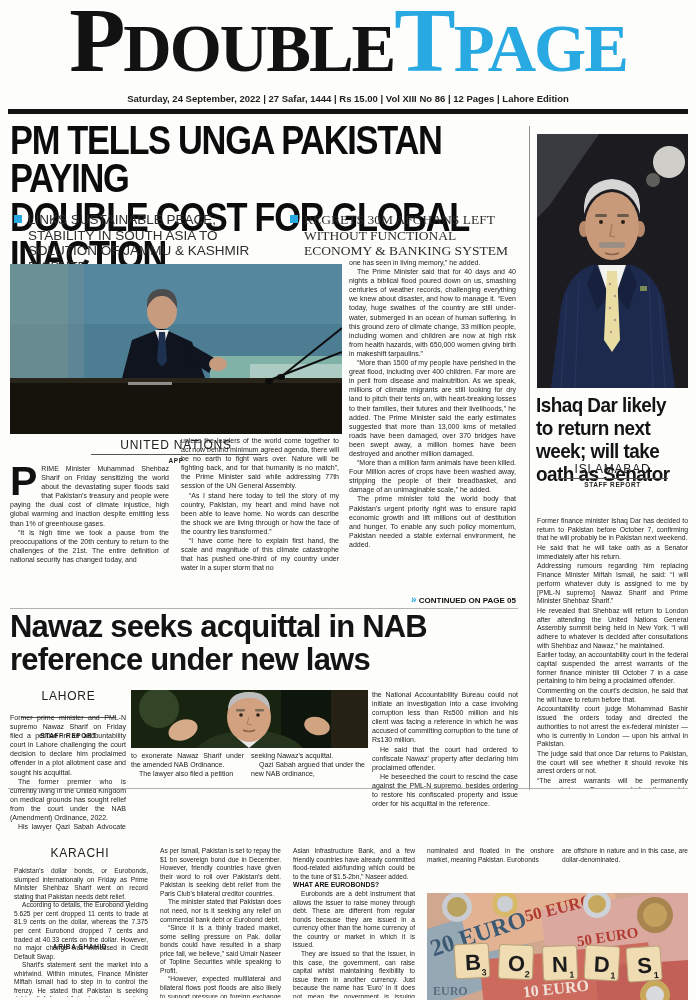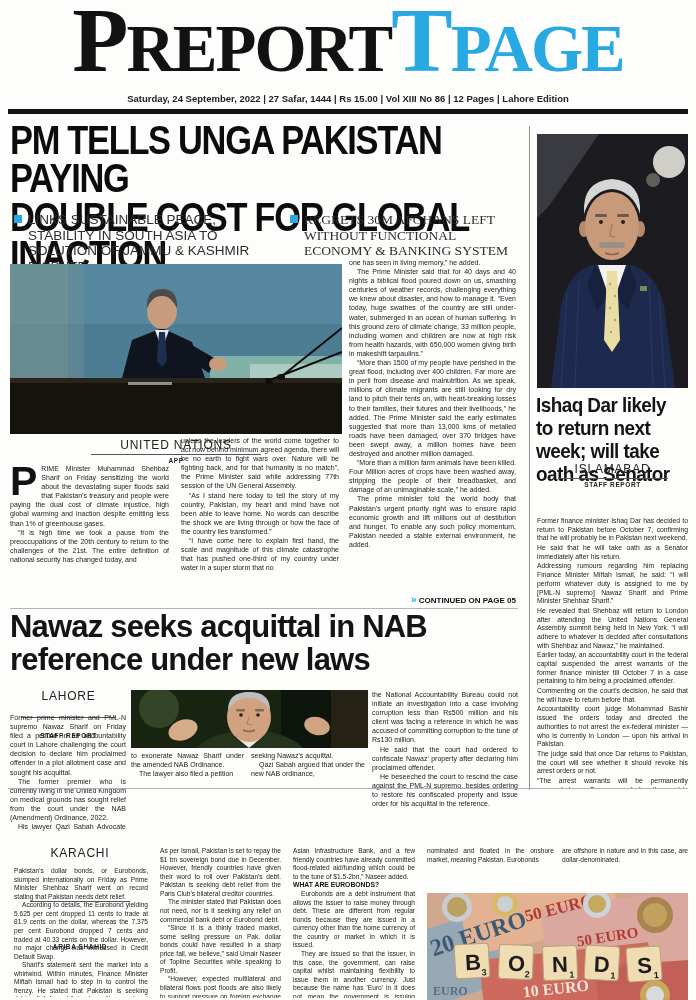--- a/index.html
+++ b/index.html
@@ -81,21 +81,21 @@
   .euro-col4{top:847px;left:427px;width:127px;height:42px;font-size:6.6px;}
   .euro-col5{top:847px;left:562px;width:126px;height:42px;font-size:6.6px;}
   .euro-subhead{font-size:6.8px;font-weight:bold;margin:0;color:#111;}
   .bonds-photo{left:427px;top:893px;width:261px;height:107px;}
 </style>
 </head>
 <body>
 
 <div class="page">
 
-  <div class="abs mast-title"><span class="mast-cap">P</span><span class="mast-rest">REPORT</span><span class="mast-cap mast-blue">T</span><span class="mast-rest mast-blue">PAGE</span></div>
+  <div class="abs mast-title"><span class="mast-cap">P</span><span class="mast-rest">DOUBLE</span><span class="mast-cap mast-blue">T</span><span class="mast-rest mast-blue">PAGE</span></div>
   <div class="abs mast-date">Saturday, 24 September, 2022 | 27 Safar, 1444 | Rs 15.00 | Vol XIII No 86 | 12 Pages | Lahore Edition</div>
   <div class="abs mast-rule"></div>
 
   <div class="abs lead-headline">PM TELLS UNGA PAKISTAN PAYING
 DOUBLE COST FOR GLOBAL INACTION</div>
 
   <div class="abs lead-bullets">
     <div class="bullet">
       <span class="bullet-sq"></span>
       <span>LINKS SUSTAINABLE PEACE, STABILITY IN SOUTH ASIA TO SOLUTION OF JAMMU &amp; KASHMIR DISPUTE</span>

